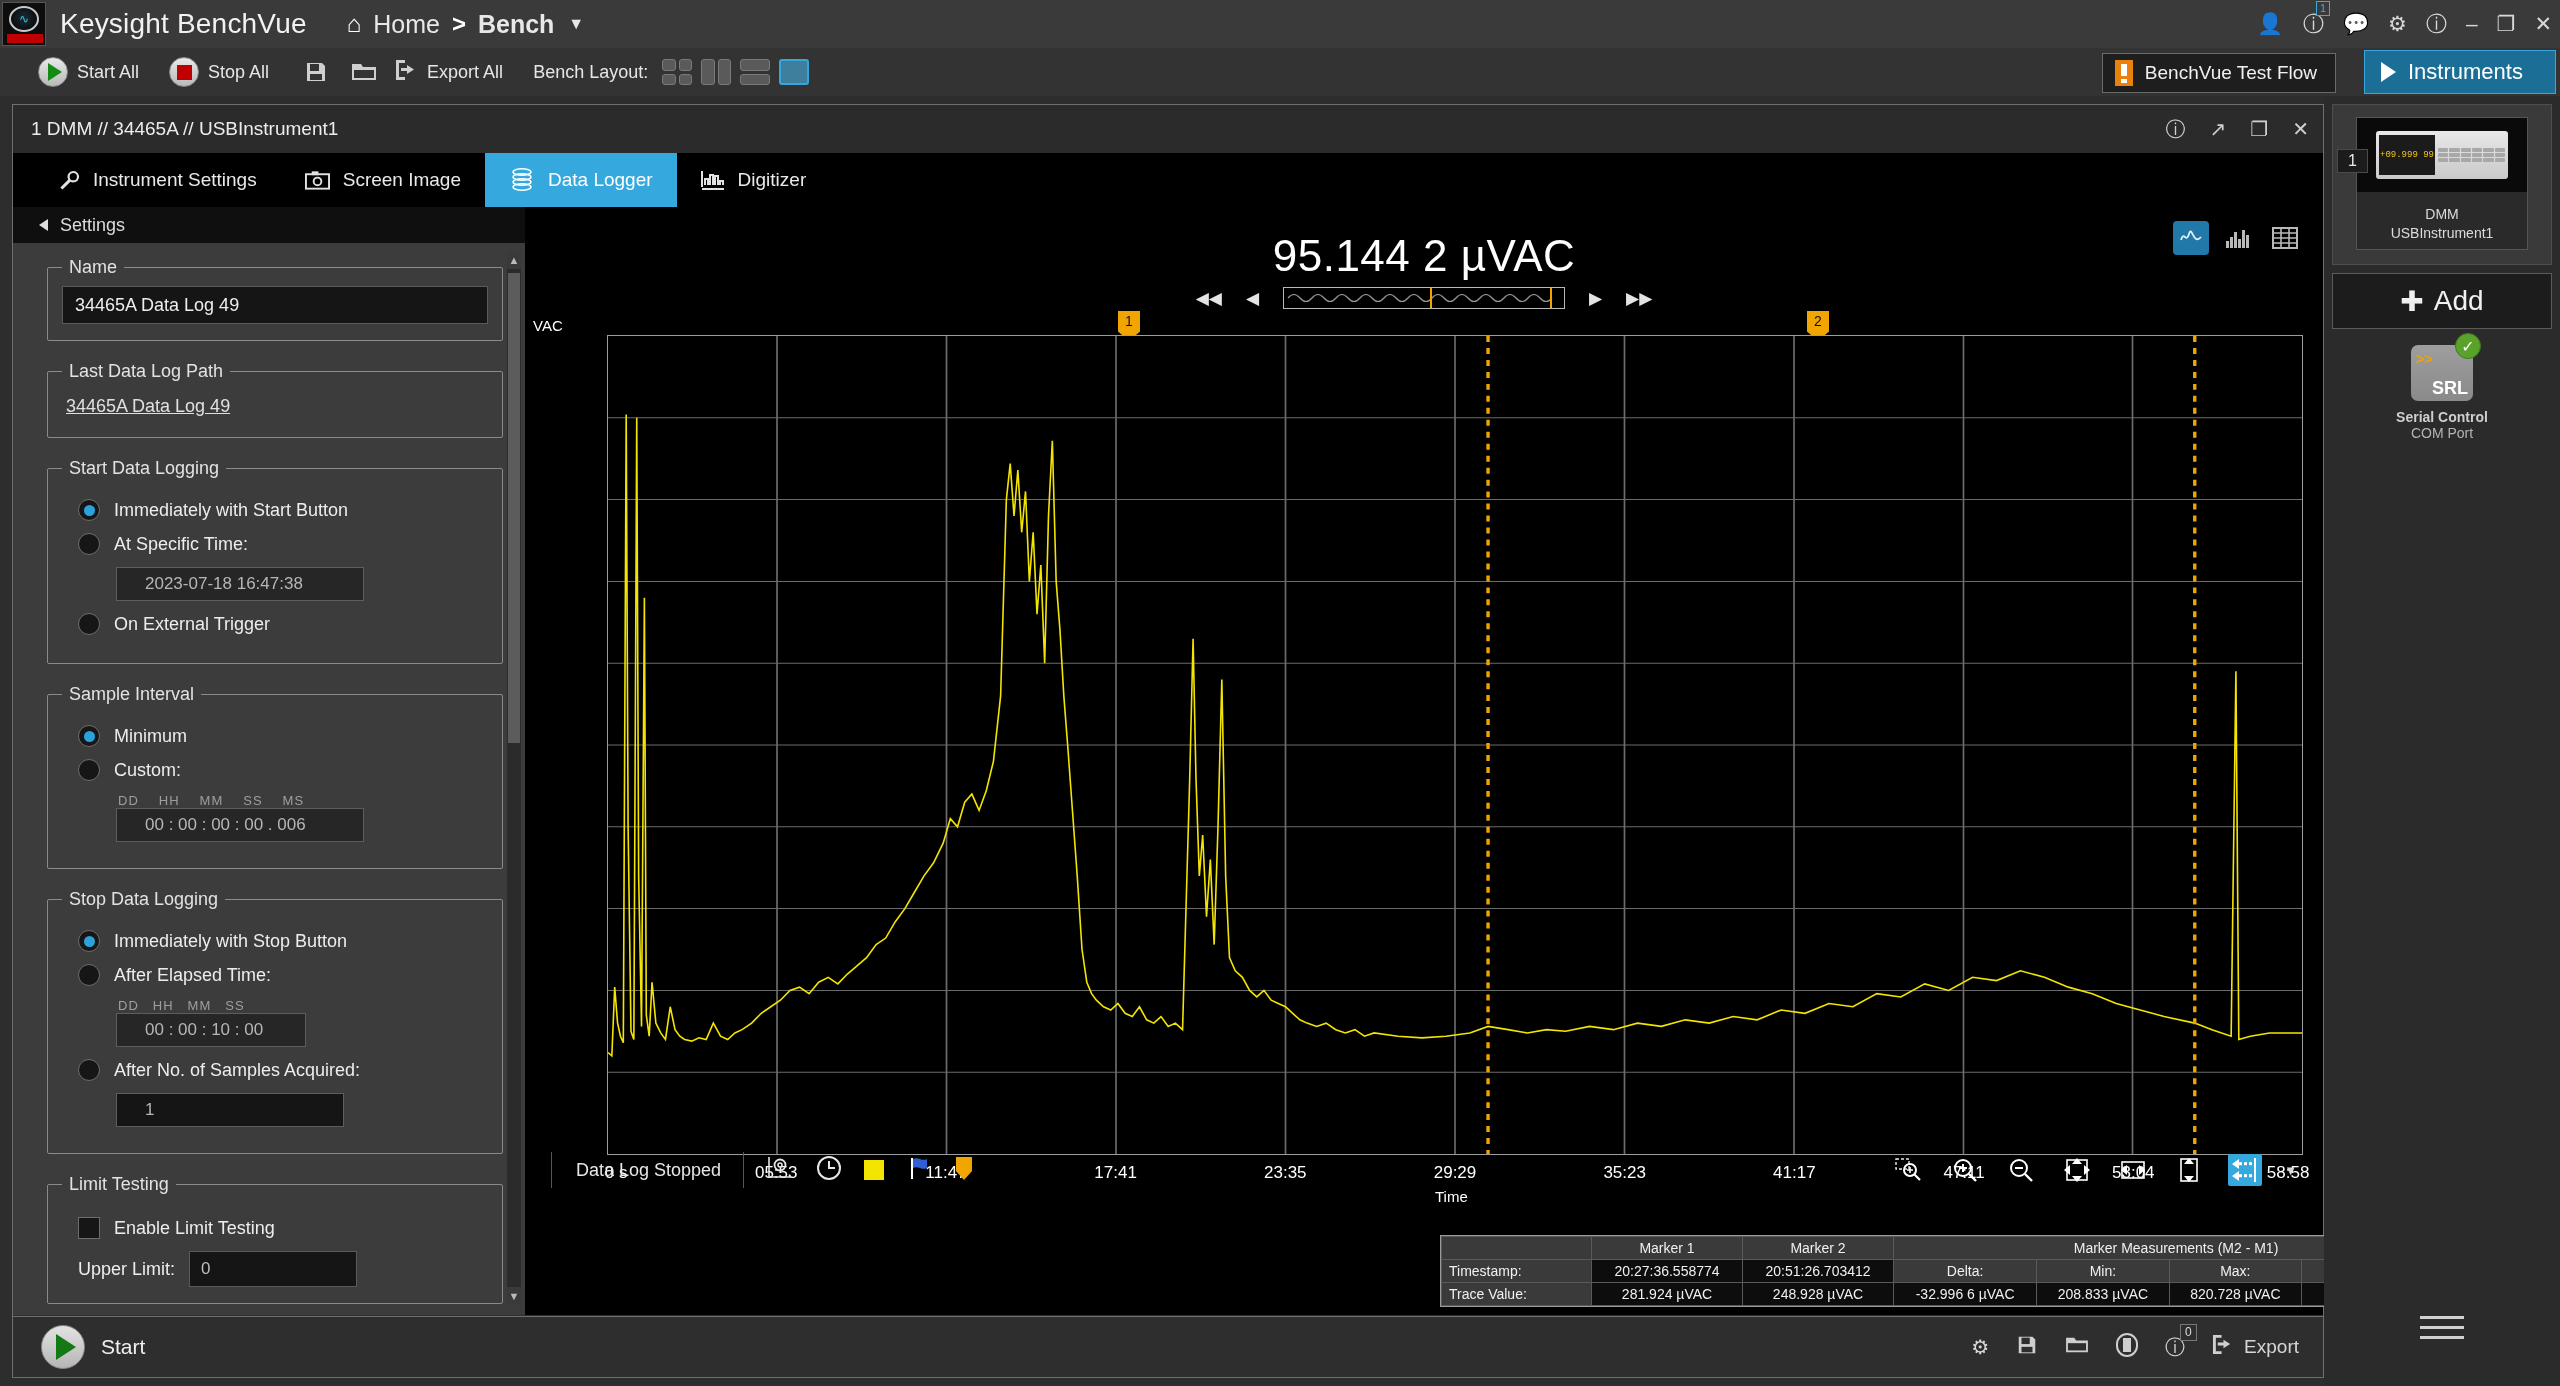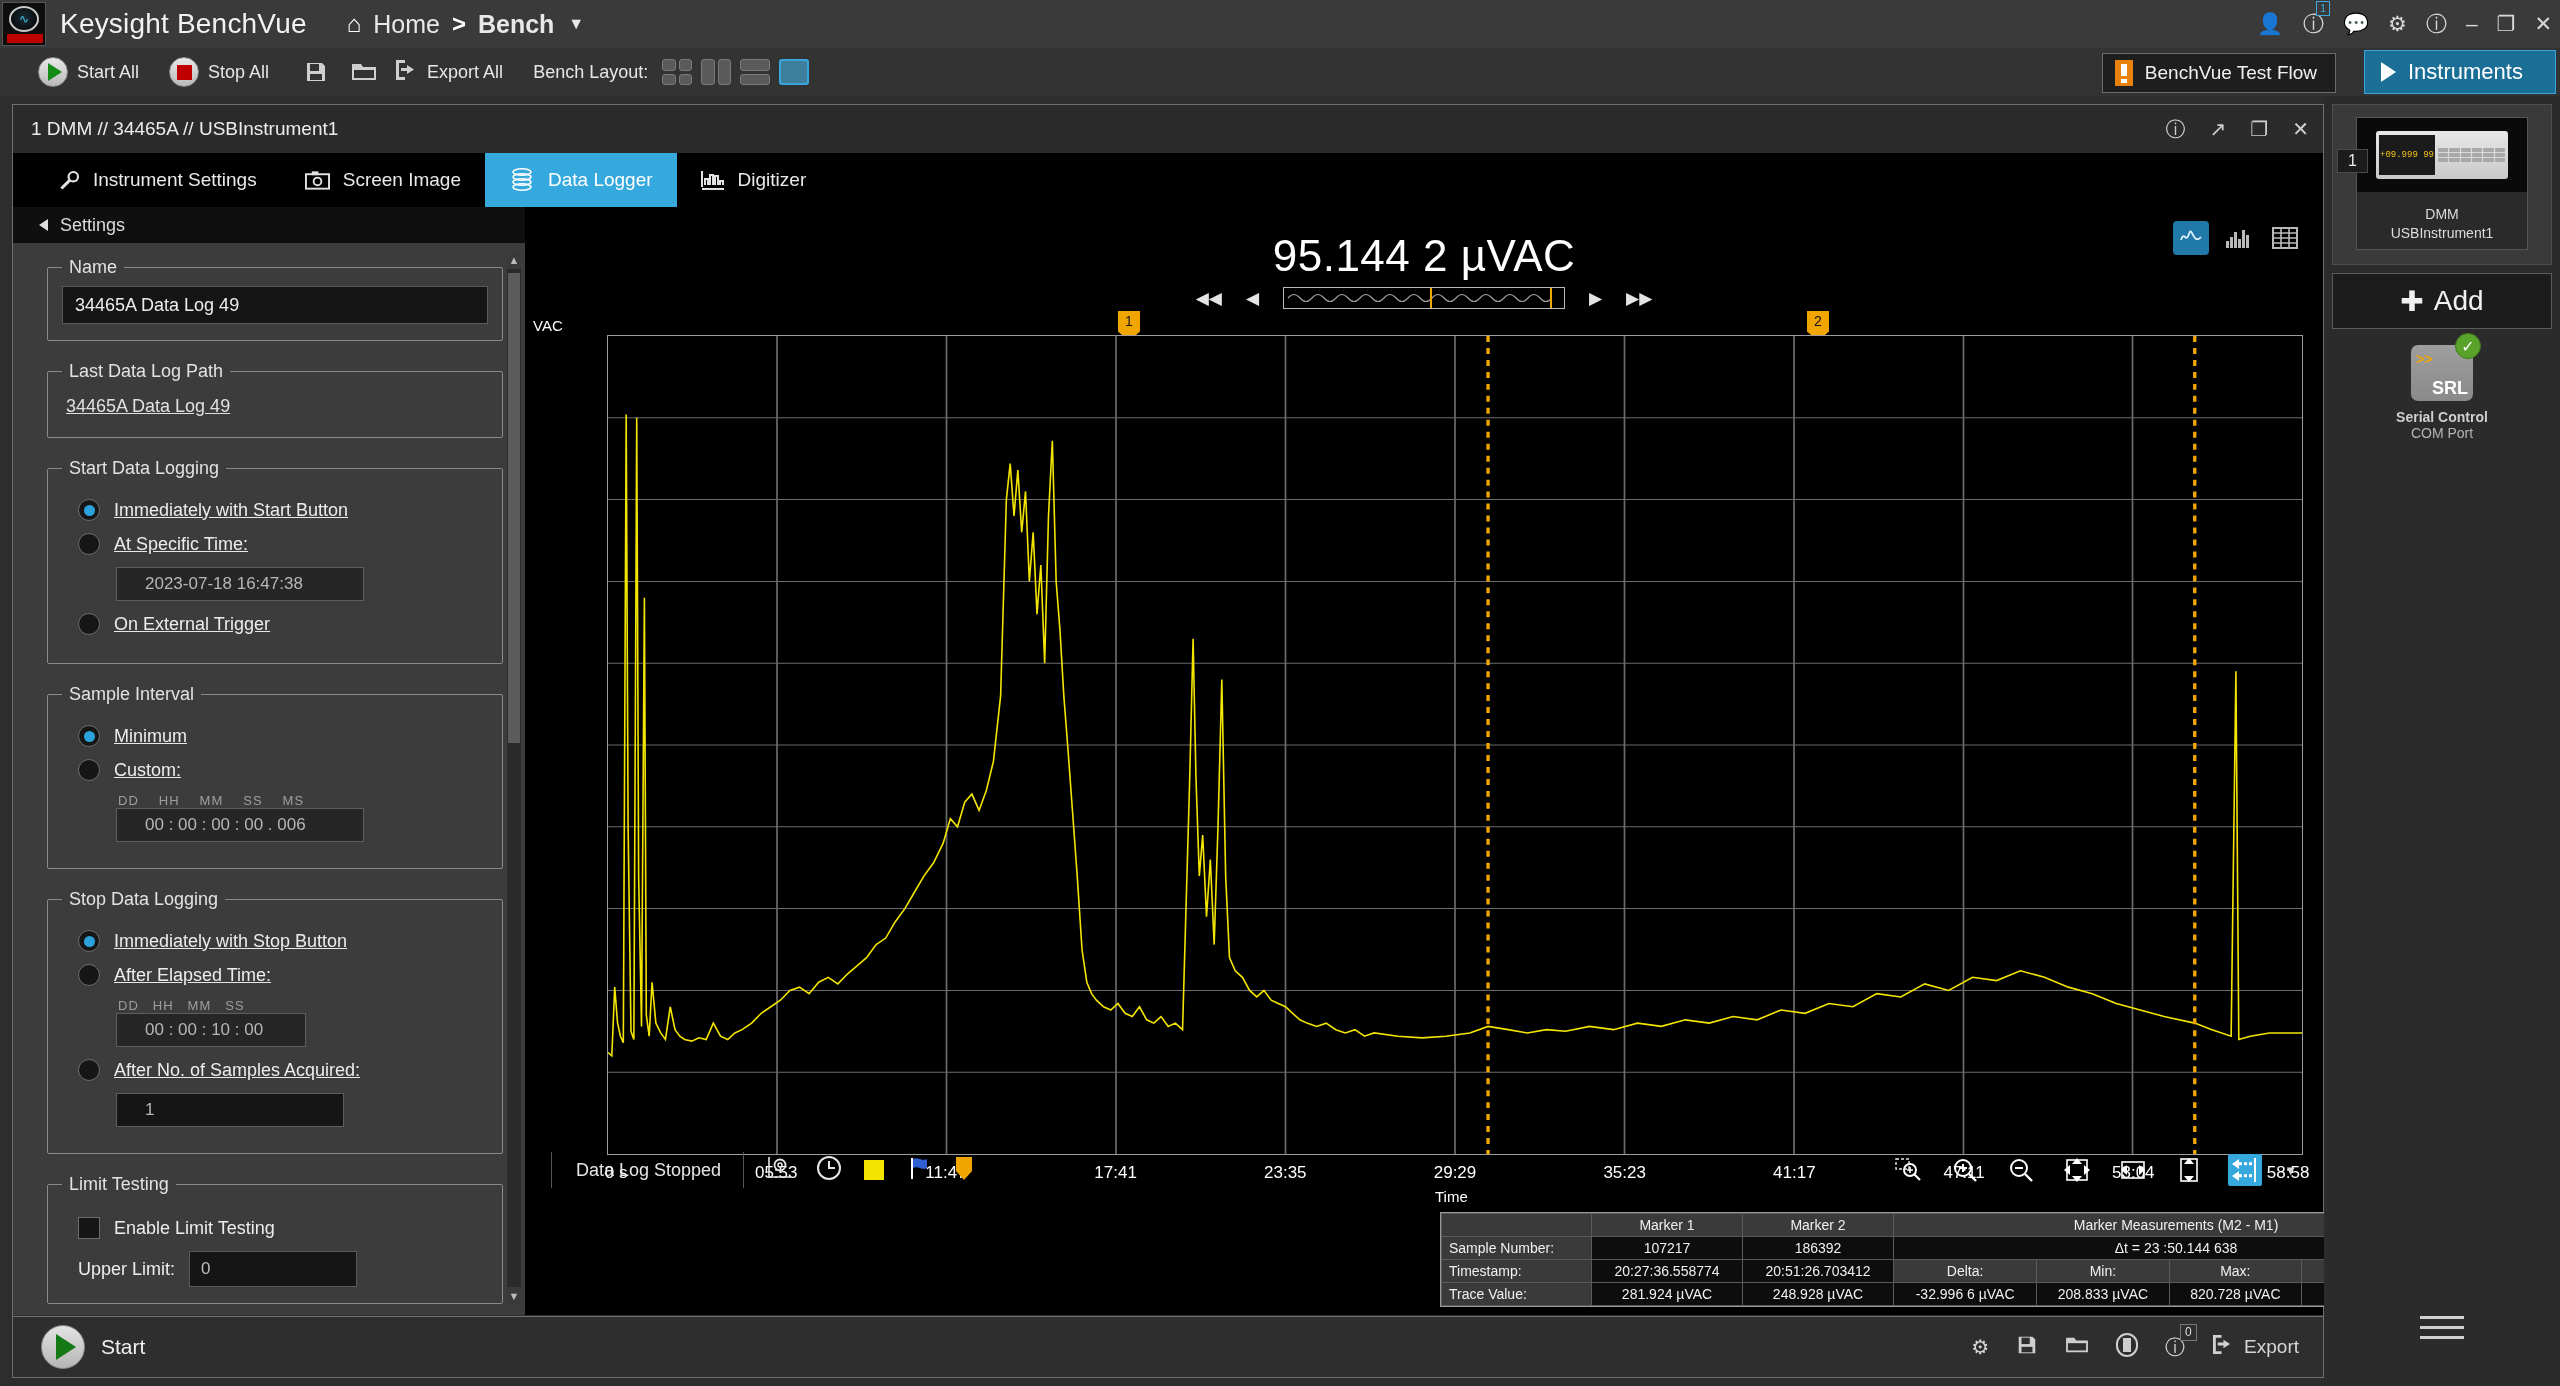--- a/index.html
+++ b/index.html
@@ -123,21 +123,21 @@
   fieldset.grp {
     border: 1px solid #8a8a8a; border-radius: 2px;
     margin-bottom: 20px; padding: 8px 14px 16px 14px;
   }
   fieldset.grp legend { font-size: 18px; color: #e2e2e2; padding: 0 7px; }
   .txtbox {
     background: #151515; border: 1px solid #5a5a5a; height: 38px;
     display: flex; align-items: center; padding-left: 12px; font-size: 18px; color: #ededed;
   }
   .linklike { font-size: 18px; color: #e0e0e0; text-decoration: underline; margin: 6px 0 4px 4px; display: inline-block; }
-  .radio-row { display: flex; align-items: center; gap: 14px; margin: 12px 0 12px 16px; text-decoration: underline; }
+  .radio-row { display: flex; align-items: center; gap: 14px; margin: 12px 0 12px 16px; }
   .radio {
     width: 22px; height: 22px; border-radius: 50%; background: #161616; border: 1px solid #6d6d6d;
     display: flex; align-items: center; justify-content: center; flex: none;
   }
   .radio.on::after { content: ""; width: 11px; height: 11px; border-radius: 50%; background: #2ca2dc; }
   .radio-lbl { font-size: 18px; color: #ededed; }
   .sub-input {
     margin-left: 54px; margin-bottom: 10px;
     background: #262626; border: 1px solid #5d5d5d; height: 34px; width: 248px;
     display: flex; align-items: center; padding-left: 28px; font-size: 17px; color: #b6b6b6;
@@ -692,26 +692,20 @@
         </div>
 
         <div class="mk-table">
           <table>
             <tbody>
                 <tr>
               <td class="rowhdr"></td>
               <td class="colhdr">Marker 1</td>
               <td class="colhdr">Marker 2</td>
               <td class="colhdr" colspan="4">Marker Measurements (M2 - M1)</td>
-            </tr>
-            <tr>
-              <td class="rowhdr">Sample Number:</td>
-              <td class="valcell">107217</td>
-              <td class="valcell">186392</td>
-              <td class="valcell" colspan="4">Δt = 23 :50.144 638</td>
             </tr>
             <tr>
               <td class="rowhdr">Timestamp:</td>
               <td class="valcell">20:27:36.558774</td>
               <td class="valcell">20:51:26.703412</td>
               <td class="colhdr">Delta:</td>
               <td class="colhdr">Min:</td>
               <td class="colhdr">Max:</td>
               <td class="colhdr">Average:</td>
             </tr>

